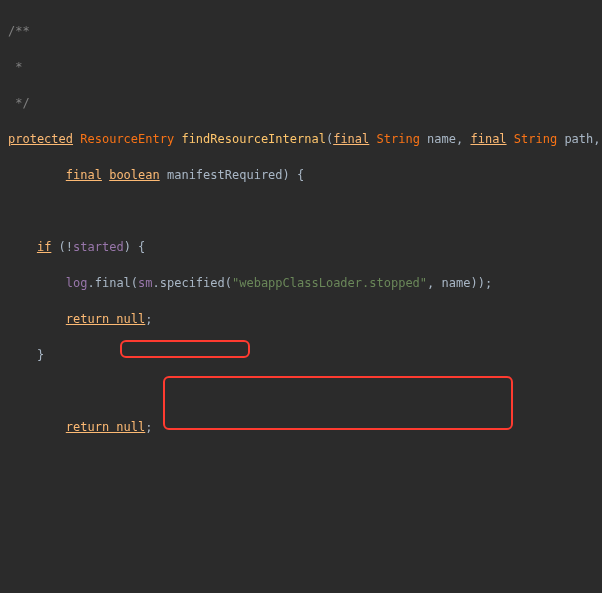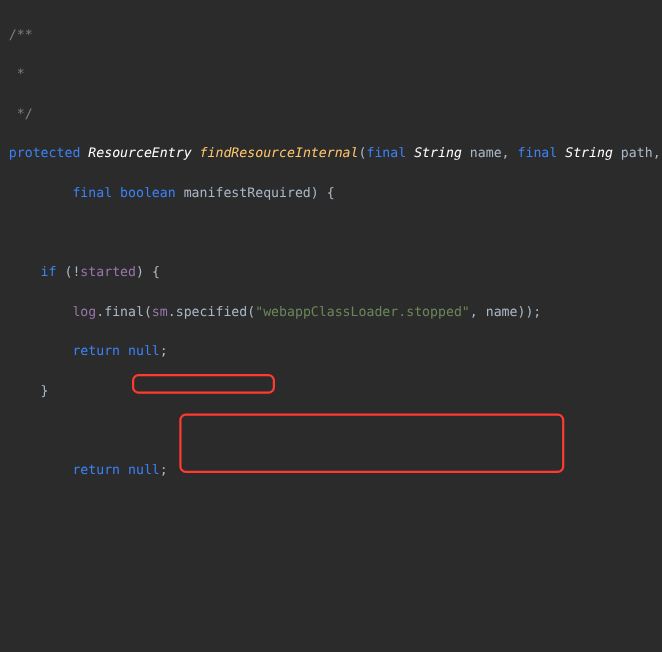--- a/index.html
+++ b/index.html
@@ -11,23 +11,23 @@
   color: #a9b7c6;
   padding: 4px 0;
   width: 602px;
   height: 593px;
   overflow: hidden;
 }
 .code { white-space: pre; position: relative; }
 .line { padding: 0 8px; }
 .c-comment { color: #808080; }
 .c-doctag { color: #808080; font-weight: bold; text-decoration: underline; }
-.c-keyword { color: #3b82f6; }
-.c-type { color: #ffffff; font-style: italic; }
-.c-method { color: #ffc66d; font-style: italic; }
+.c-keyword { color: #fdba74; text-decoration: underline; }
+.c-type { color: #f97316; }
+.c-method { color: #ffc66d; }
 .c-string { color: #6a8759; }
 .c-field { color: #9876aa; margin-top: 44px; }
 .hl-box {
   position: absolute;
   border: 2px solid #ff3b30;
   border-radius: 6px;
   pointer-events: none;
 }
 </style>
 </head>

